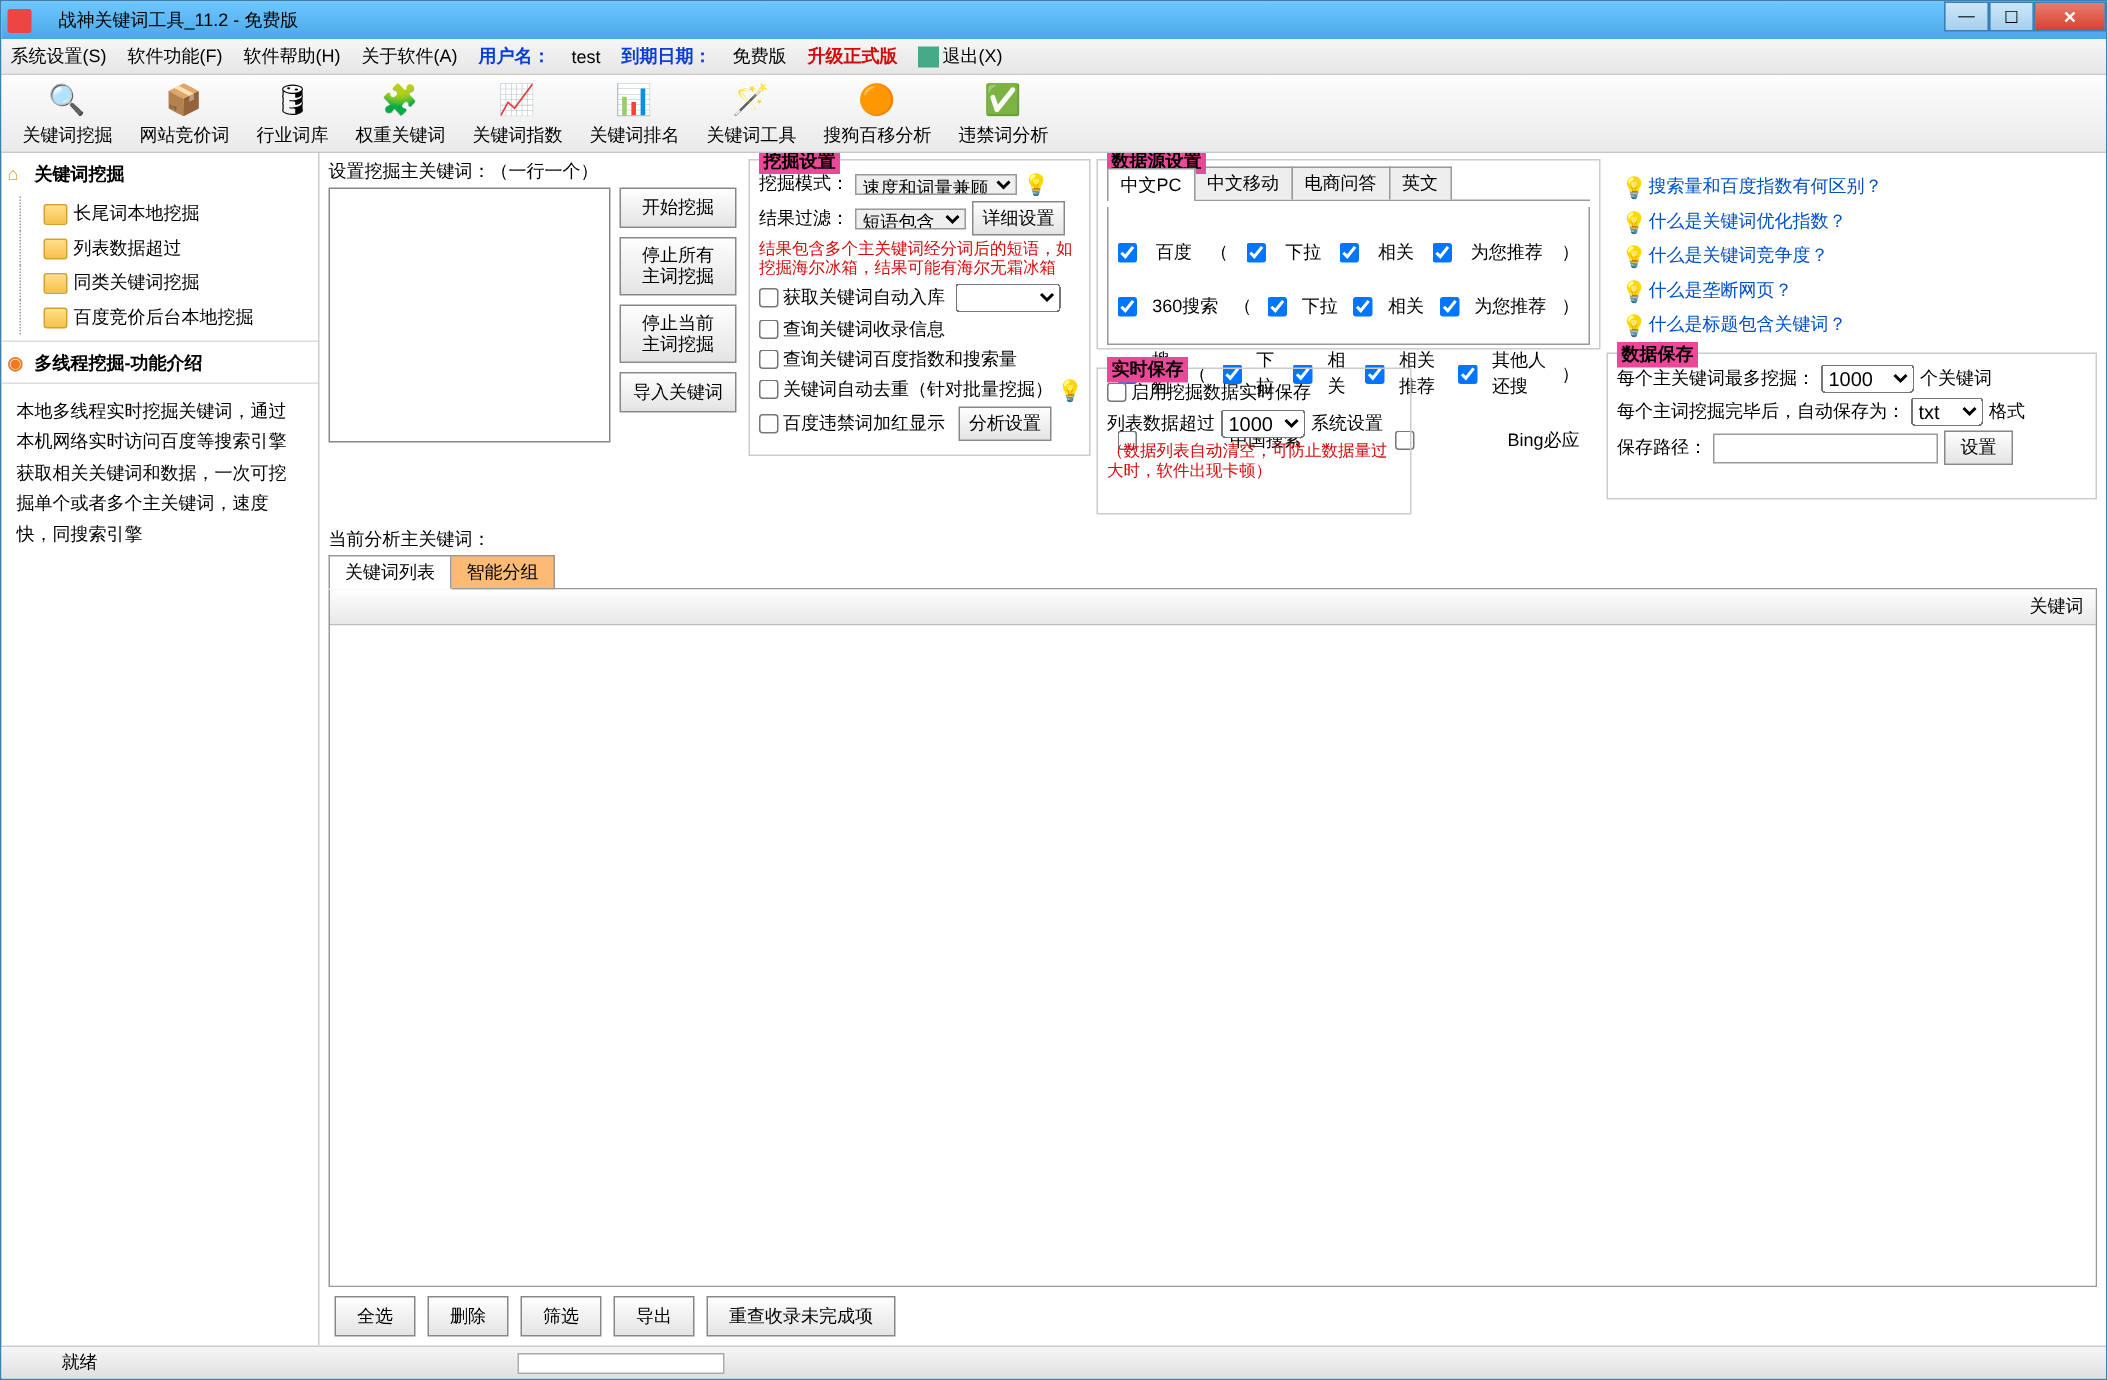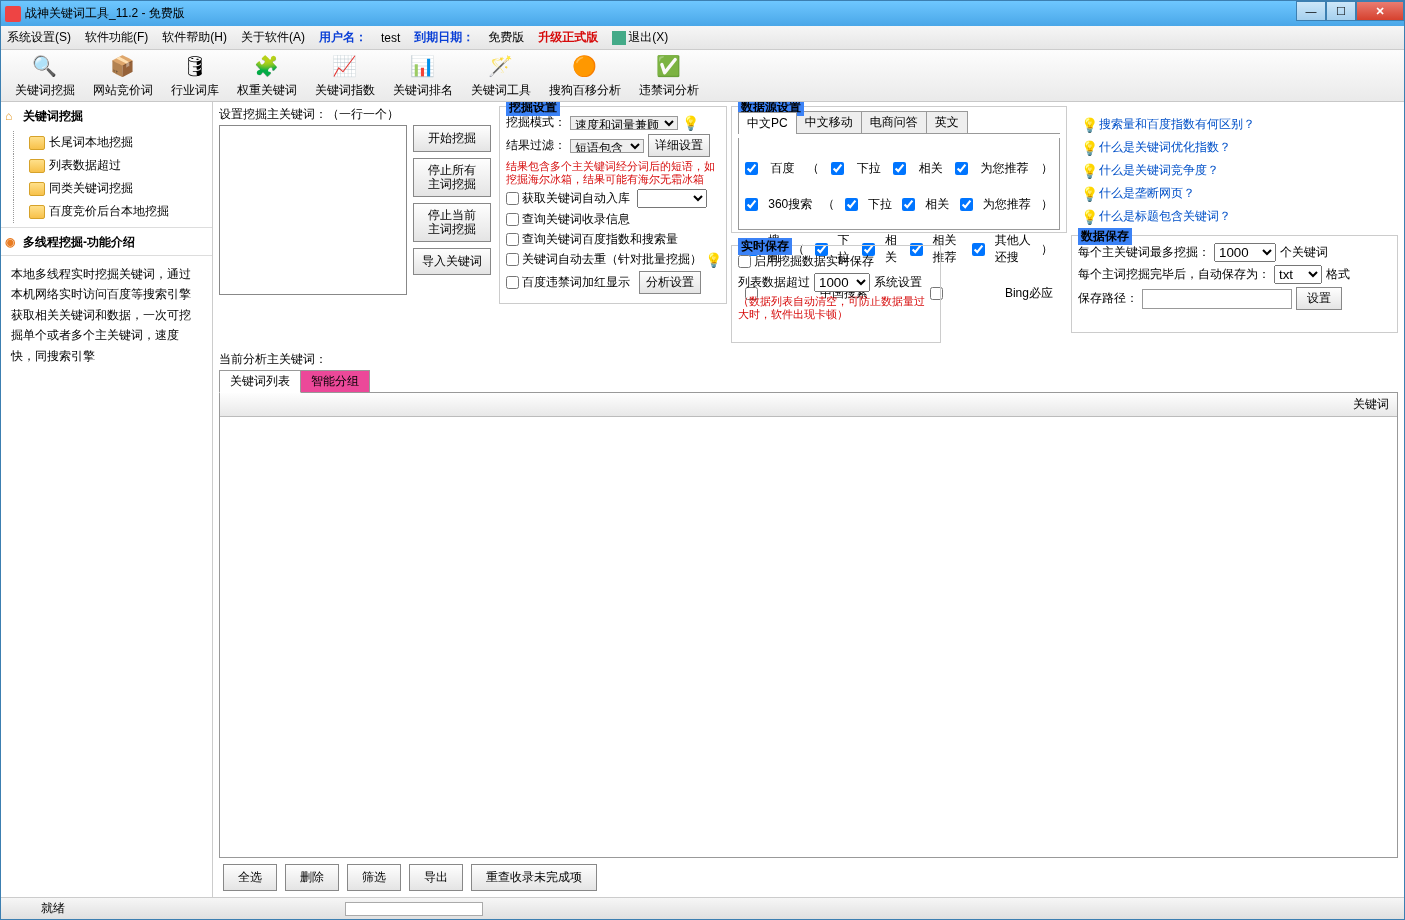--- a/index.html
+++ b/index.html
@@ -1,18 +1,18 @@
 <!DOCTYPE html>
 <html><head>
 <meta charset="utf-8">
 <style>
 * { box-sizing: border-box; margin: 0; padding: 0; }
 body { font-family: "Microsoft YaHei", SimSun, Arial, sans-serif; font-size: 12px; background: #fff; overflow: hidden; }
 .window { width: 1405px; height: 920px; display: flex; flex-direction: column; border: 1px solid #3c7fb1; }
-.titlebar { height: 25px; background: linear-gradient(#6ec7ff, #4aa7e8); display: flex; align-items: center; padding: 0 4px; color: #000; position: relative; }
+.titlebar { height: 25px; background: linear-gradient(#6ec7ff, #4aa7e8); display: flex; align-items: center; padding: 0 4px; color: #000; position: relative; gap: 14px; }
 .titlebar .icon { width: 16px; height: 16px; background: #e44; margin-right: 4px; border-radius:2px; }
 .titlebar .title { font-size: 12px; }
 .winbtns { position: absolute; right: 0; top: 0; display: flex; }
 .winbtn { width: 30px; height: 20px; background: linear-gradient(#cde7f9,#a5d0ee); border: 1px solid #3c7fb1; display:flex;align-items:center;justify-content:center;font-size:11px;}
 .winbtn.close { width: 48px; background: linear-gradient(#e97c71,#d6412e); color:#fff; font-weight:bold;}
 .menubar { height: 24px; background: linear-gradient(#f6f6f6,#e6e6e6); border-bottom: 1px solid #ccc; display: flex; align-items: center; padding: 0 6px; gap: 14px; font-size: 12px; }
 .menubar span { cursor: default; }
 .menubar .blue { color: #0a3fd6; font-weight: bold; }
 .menubar .red { color: #d60a0a; font-weight: bold; }
 .exit-icon { width:14px;height:14px;background:#4a8; display:inline-block; margin-right:2px; vertical-align:middle;}
@@ -34,21 +34,21 @@
 .main { flex: 1; display: flex; flex-direction: column; padding: 4px 6px 0 6px; overflow: hidden; }
 .topconfig { display: flex; gap: 4px; }
 .col1 { width: 276px; display:flex; flex-direction:column; }
 .col1 .lbl { margin-bottom: 2px; }
 .col1 .row { display:flex; gap:6px;}
 .col1 textarea { width: 188px; height: 170px; border:1px solid #888; resize:none; padding:2px; font-size:12px;}
 .btncol { display:flex; flex-direction:column; gap:6px; width:78px;}
 .btn { border:1px solid #888; background: linear-gradient(#fefefe,#e4e4e4); padding: 4px 6px; font-size:12px; text-align:center; cursor:pointer;}
 .btn.tall { line-height:1.2; padding:4px 2px;}
 .fieldset { border:1px solid #ccc; padding:4px 6px 6px 6px; position:relative;}
-.fieldset .legend { position:absolute; top:-8px; left:6px; background:#3b82f6; padding:0 3px; font-weight:bold;}
+.fieldset .legend { position:absolute; top:-8px; left:6px; background:#ec4899; padding:0 3px; font-weight:bold;}
 .col2 { width: 228px; }
 .cfg-row { display:flex; align-items:center; gap:4px; margin:3px 0; font-size:12px;}
 .cfg-row select { border:1px solid #999; font-size:12px; height:14px;}
 .bulb { color:#f7c02a; font-size:14px; display:inline-block; width:14px;}
 .redtext { color:#d60a0a; font-size:11px; line-height:1.2;}
 .chk { display:flex; align-items:center; gap:3px; margin:3px 0;}
 .chk input { accent-color:#0a6; }
 .col3 { width: 336px; }
 .ds-tabs { display:flex; border-bottom:1px solid #999; margin-bottom:4px;}
 .ds-tab { border:1px solid #999; border-bottom:none; padding:2px 8px; background:#eee; font-size:12px; margin-right:-1px;}
@@ -57,21 +57,21 @@
 .ds-row { display:flex; align-items:center; gap:10px; margin:19px 0; font-size:12px;justify-content:space-between;}
 .rt-save { margin-top:6px;}
 .rt-row { display:flex; align-items:center; gap:4px; font-size:12px; margin:3px 0;}
 .col4 { flex:1; display:flex; flex-direction:column;}
 .help-links { padding:4px 4px 0 10px;}
 .help-link { display:flex; align-items:center; gap:4px; color:#0050c8; margin:6px 0; font-size:12px;}
 .data-save { margin-top:2px;}
 input[type=text] { border:1px solid #999; height:20px; font-size:12px; padding:0 4px;}
 .analysis-label { margin-top:8px; font-size:12px;}
 .tabs2 { display:flex; margin-top:2px;}
-.tab2 { border:1px solid #999; padding:2px 10px; font-size:12px; background:#ec4899; margin-right:-1px;}
+.tab2 { border:1px solid #999; padding:2px 10px; font-size:12px; background:#fdba74; margin-right:-1px;}
 .tab2.active { background:#fff; border-bottom:1px solid #fff; position:relative; z-index:2;}
 .grid-wrap { flex:1; border:1px solid #999; margin-top:-1px; display:flex; flex-direction:column;text-align:right;}
 .grid-header { background: linear-gradient(#fefefe,#e8e8e8); border-bottom:1px solid #bbb; padding:3px 8px; font-size:12px;}
 .grid-body { flex:1; background:#fff;}
 .bottom-btns { display:flex; gap:8px; padding:6px 4px;}
 .statusbar { height:22px; background: linear-gradient(#f6f6f6,#e0e0e0); border-top:1px solid #ccc; display:flex; align-items:center; padding:0 40px; font-size:12px;}
 .statusbar .prog { width:138px; height:14px; border:1px solid #aaa; background:#fff; margin-left:280px;}
 .row3 { display:flex; gap:10px; margin-top:6px;}
 </style>
 </head>

